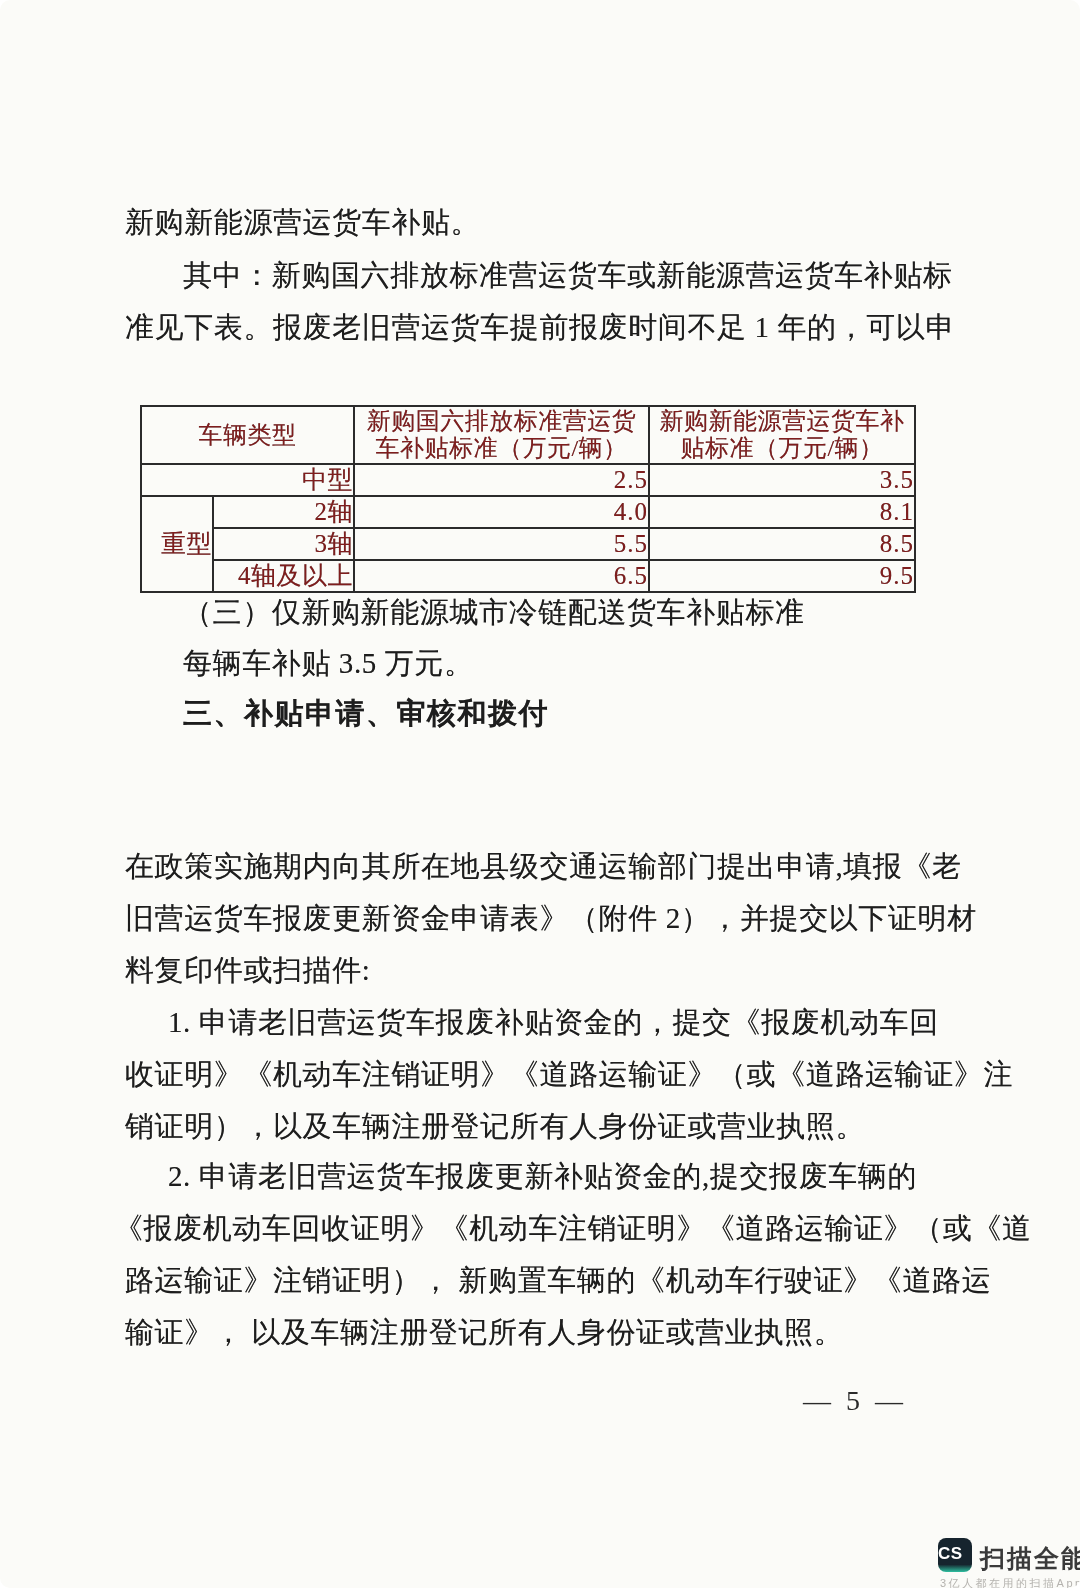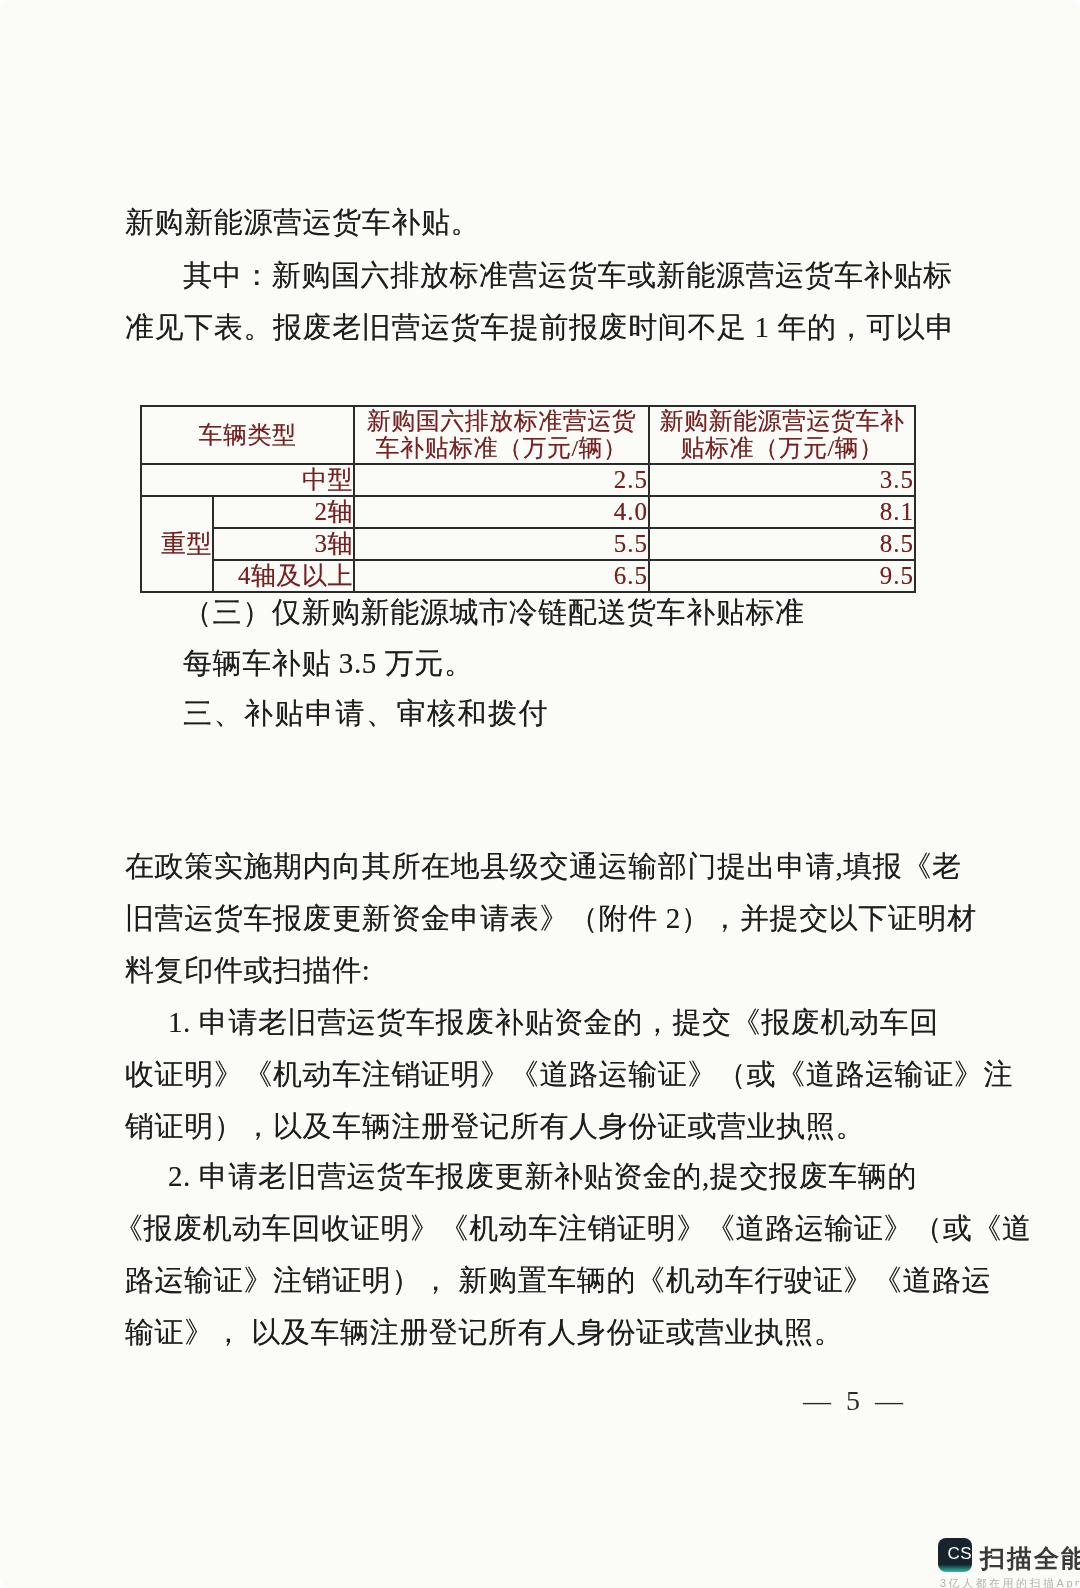--- a/index.html
+++ b/index.html
@@ -9,21 +9,21 @@
     font-family:"Liberation Serif","DejaVu Serif",serif;
     color:#1d1d1d;
     border-radius:10px;
   }
   .line{
     position:absolute;font-size:29px;line-height:34px;white-space:pre;
     letter-spacing:0.6px;text-shadow:0 0 0.5px rgba(20,20,20,0.55);
   }
   .heading{
     font-family:"Liberation Sans","DejaVu Sans",sans-serif;
-    font-weight:400;letter-spacing:1.5px;
+    font-weight:700;letter-spacing:1.5px;
   }
   
   .doc-table{
     position:absolute;left:140px;top:405px;width:774px;
     border-collapse:collapse;table-layout:fixed;
     text-align:center;color:#7f1d1d;
   }
   .doc-table td{
     border:2px solid #2b2b2b;padding:0;vertical-align:middle;
     font-size:25px;letter-spacing:0.5px;
@@ -36,22 +36,22 @@
   .pagenum{
     position:absolute;left:790px;top:1385px;width:130px;text-align:center;
     font-size:28px;color:#2a2a2a;letter-spacing:4px;
     font-family:"Liberation Serif",serif;
   }
   
   .watermark{position:absolute;left:938px;top:1536px;width:135px;}
   .cs-logo{
     position:absolute;left:0;top:2px;width:34px;height:34px;border-radius:8px;
     background:linear-gradient(to bottom,#16242e 0%,#16242e 78%,#2fbfa0 100%);
-    color:#ffffff;text-align:right;line-height:32px;
-    font-family:"Liberation Sans",sans-serif;font-weight:400;font-size:17px;
+    color:#ffffff;text-align:left;line-height:32px;
+    font-family:"Liberation Sans",sans-serif;font-weight:700;font-size:17px;
     letter-spacing:0.5px;
   }
   .cs-name{
     position:absolute;left:42px;top:6px;white-space:nowrap;
     font-family:"Liberation Sans","DejaVu Sans",sans-serif;
     font-size:25px;font-weight:700;color:#3a3a3a;letter-spacing:2px;
   }
   .cs-tagline{
     position:absolute;left:2px;top:40px;white-space:nowrap;
     font-family:"Liberation Sans",sans-serif;

